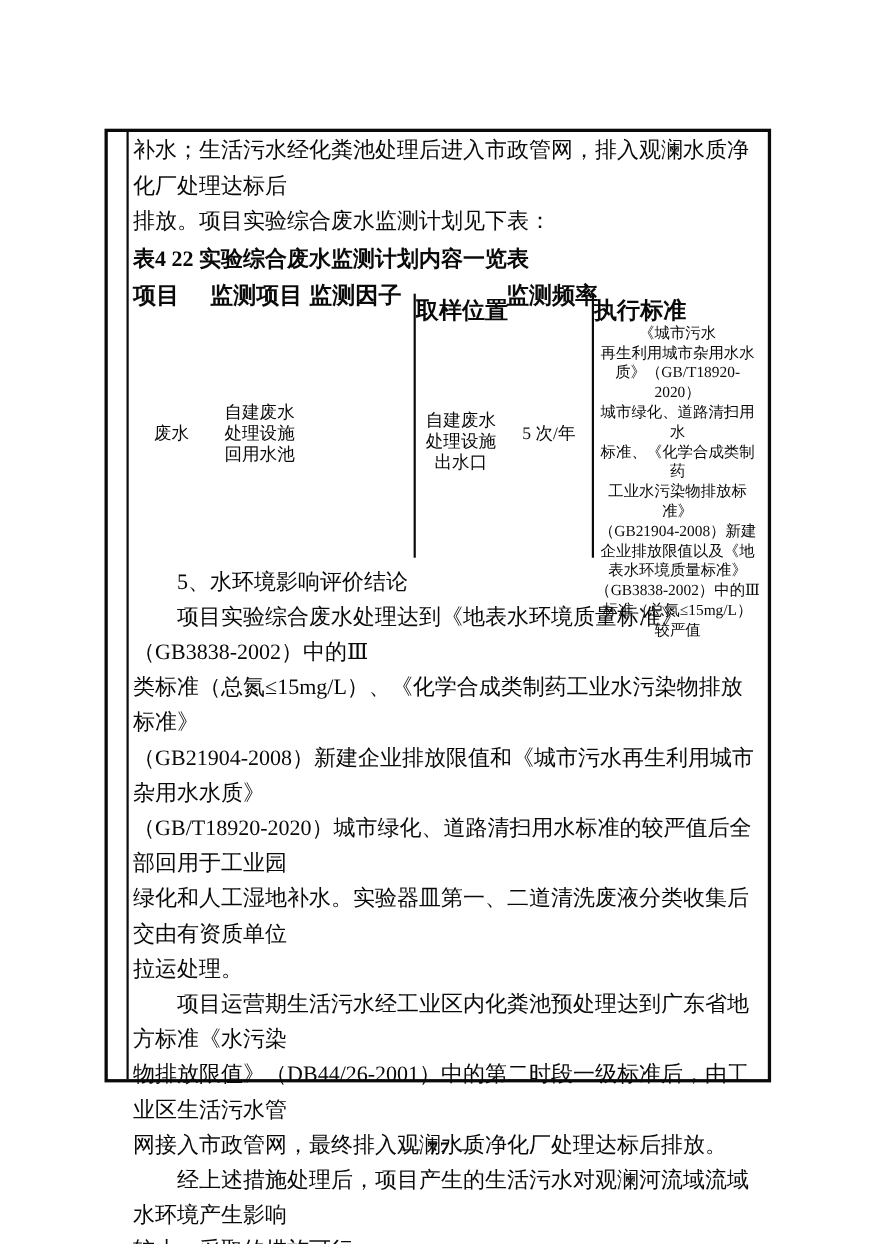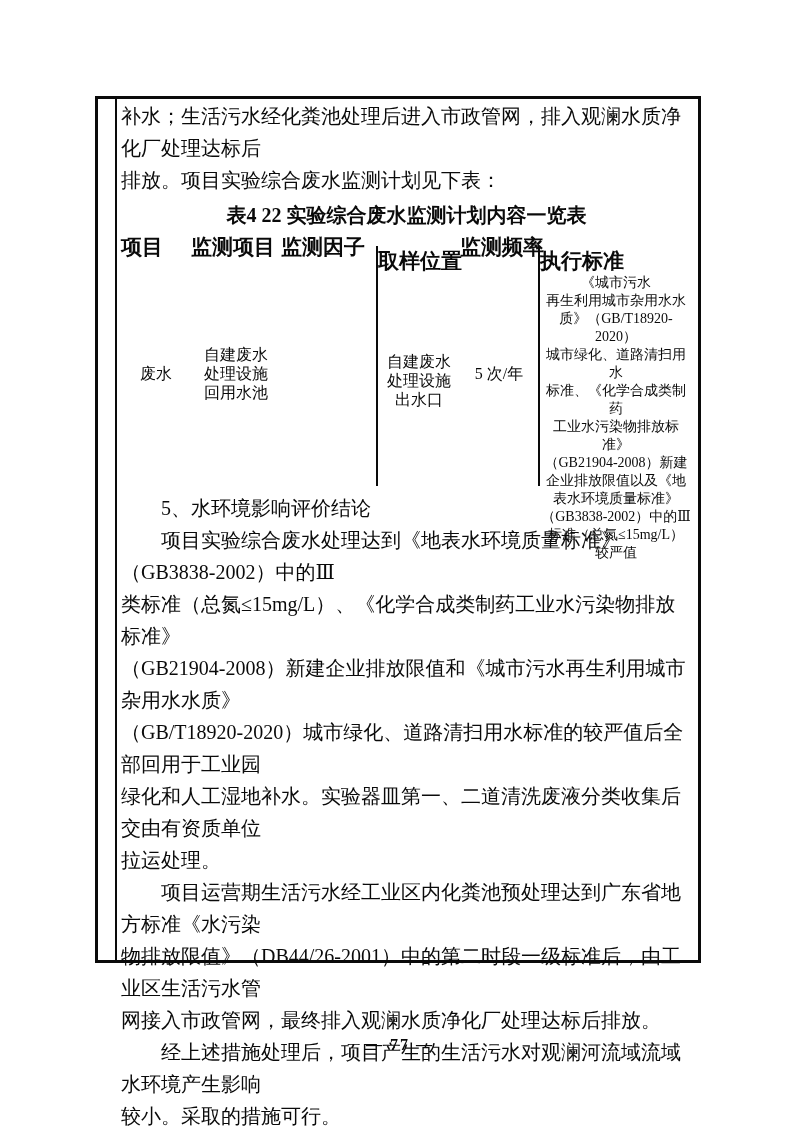--- a/index.html
+++ b/index.html
@@ -8,21 +8,21 @@
     width: 800px;
     height: 1131px;
     background: #ffffff;
     font-family: "Liberation Serif", "DejaVu Serif", serif;
     color: #0a0a0a;
     overflow: hidden;
   }
   .frame {
     position: absolute;
     left: 95px;
-    top: 96px;
+    top: 117px;
     width: 606px;
     height: 867px;
     border: 3px solid #0a0a0a;
     box-sizing: border-box;
   }
   .left-rule {
     position: absolute;
     left: 17px;
     top: 0;
     bottom: 0;
@@ -39,21 +39,20 @@
     margin: 0;
     font-size: 20px;
     line-height: 32px;
     white-space: pre-line;
     text-align: left;
   }
   .table-title {
     margin: 5px 0 3px 0;
     font-size: 20px;
     font-weight: 700;
-    text-align: center;
     line-height: 28px;
     white-space: pre-line;
   }
   .montable {
     display: flex;
     height: 254px;
     margin-bottom: 6px;
   }
   .mcol {
     box-sizing: border-box;

